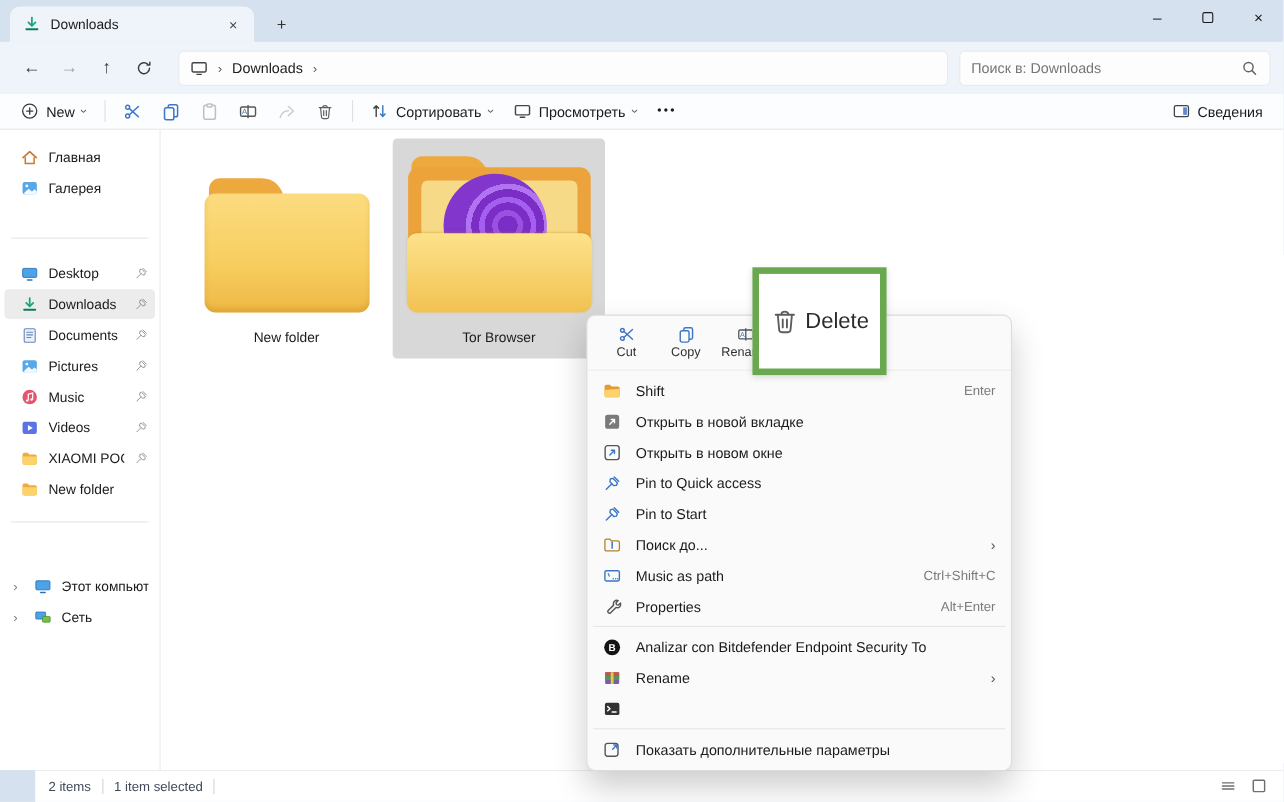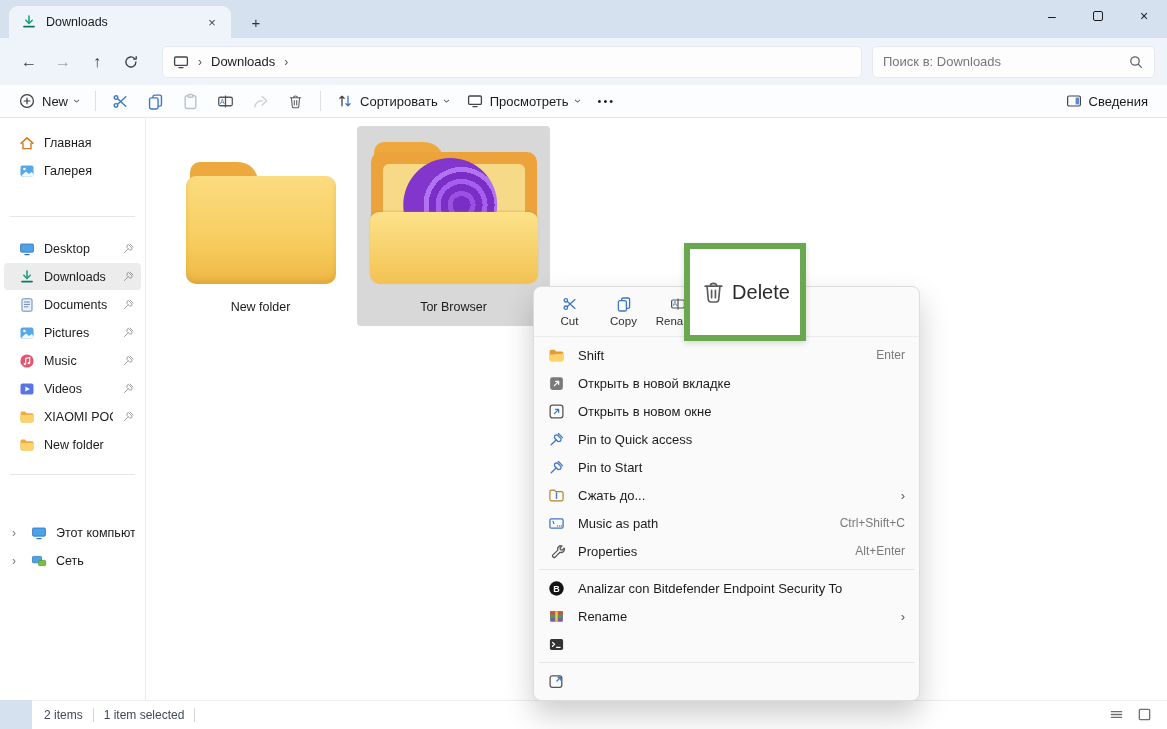--- a/index.html
+++ b/index.html
@@ -544,21 +544,21 @@
           <span class="mi-label">Pin to Start</span>
 
         </div>
         <div class="ctx-item">
           <span class="ic17">
             <svg viewBox="0 0 16 16" fill="none">
               <path d="M1.8 4.4c0-.8.6-1.4 1.4-1.4h2.8l1.4 1.4h5.4c.8 0 1.4.6 1.4 1.4v5.8c0 .8-.6 1.4-1.4 1.4H3.2c-.8 0-1.4-.6-1.4-1.4z" stroke="#b08328" stroke-width="1.1"></path>
               <path d="M8 5.6v1M8 7.6v1M8 9.6v1" stroke="#3d76c4" stroke-width="1.4" stroke-linecap="round"></path>
             </svg>
           </span>
-          <span class="mi-label">Сжать до...</span>
+          <span class="mi-label">Поиск до...</span>
 
           <span class="mi-sub">›</span>
         </div>
         <div class="ctx-item">
           <span class="ic17">
             <svg viewBox="0 0 16 16" fill="none">
               <rect x="1.8" y="3.6" width="12.4" height="8.8" rx="1.4" stroke="#3d76c4" stroke-width="1.2"></rect>
               <path d="M4.2 6c1.1 0 .9.4.9 1.3 0 .8.3 1 1 1" stroke="#3d76c4" stroke-width="1"></path>
               <circle cx="9" cy="10.4" r=".65" fill="#3d76c4"></circle>
               <circle cx="11" cy="10.4" r=".65" fill="#3d76c4"></circle>
@@ -614,20 +614,21 @@
 
         </div>
         <div class="ctx-sep"></div>
         <div class="ctx-item">
           <span class="ic17">
             <svg viewBox="0 0 16 16" fill="none">
               <rect x="2" y="2.6" width="11" height="11" rx="2" stroke="#555" stroke-width="1.2"></rect>
               <path d="M8.4 7.6 12 4M9.4 4H12v2.6" stroke="#3d76c4" stroke-width="1.2" stroke-linecap="round" stroke-linejoin="round"></path>
             </svg>
           </span>
+          <span class="mi-label">Показать дополнительные параметры</span>
 
         </div>
     </div>
   </div>
 
   <div class="annot" style="border-color: rgb(106, 168, 79);">
     <span class="big-trash"><svg viewBox="0 0 24 24" fill="none" stroke="#5c5c5c" stroke-width="1.5" stroke-linecap="round" stroke-linejoin="round">
           <path d="M4.6 6.8h14.8"></path>
           <path d="M9.2 6.5c0-3 5.6-3 5.6 0"></path>
           <path d="M6.3 7.1l1.1 11.8a2.2 2.2 0 0 0 2.2 2h4.8a2.2 2.2 0 0 0 2.2-2L17.7 7.1"></path>

